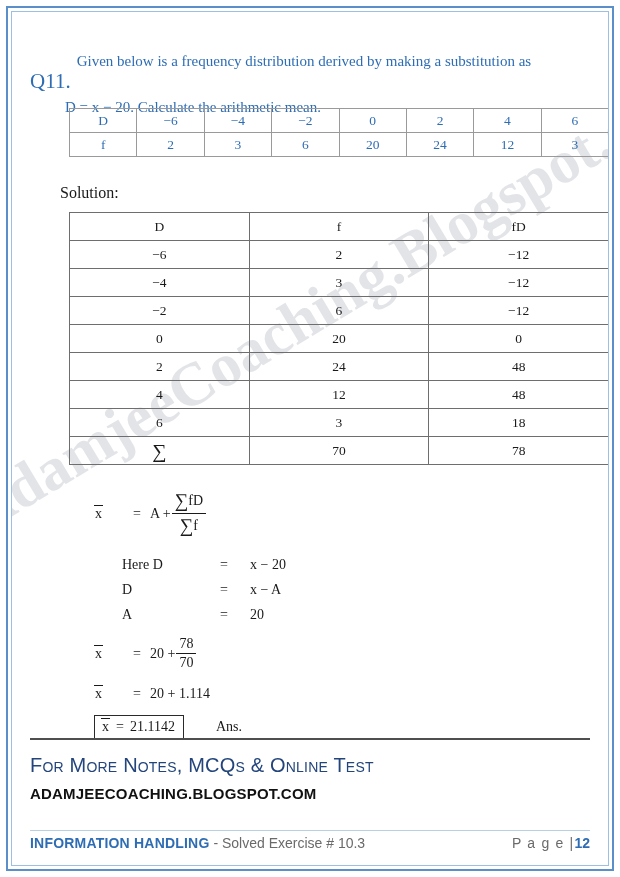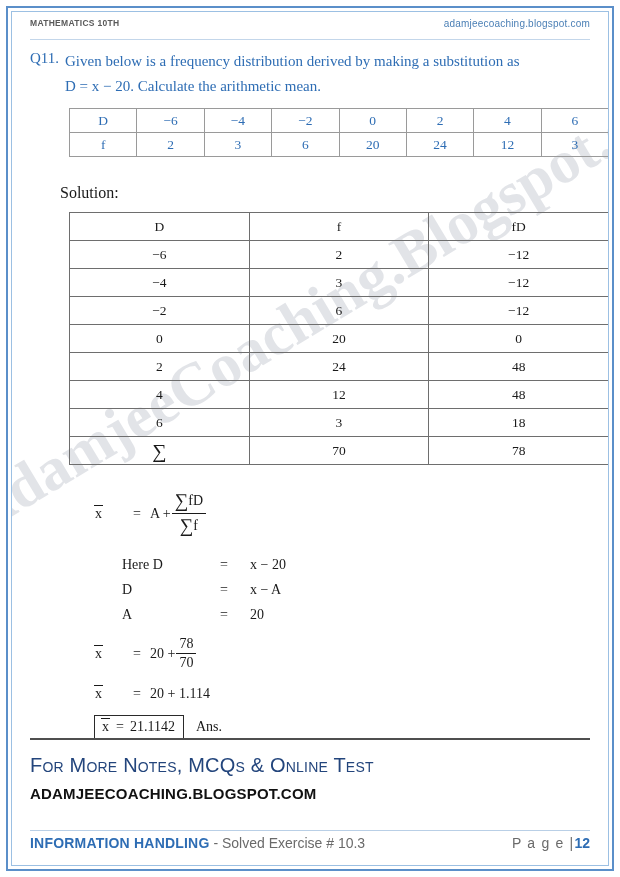--- a/index.html
+++ b/index.html
@@ -77,24 +77,25 @@
   }
 
   
   .q-block {
     position: absolute;
     left: 18px; right: 14px; top: 38px;
     color: #2e6db4;
   }
   .q-row { display: flex; align-items: flex-start; }
   .q-num {
-    font-size: 15px;
+    font-size: 21px;
     flex: 0 0 auto;
     padding-right: 6px;
     white-space: nowrap;
+    margin-top: 19px;
   }
   .q-text {
     font-size: 15px;
     line-height: 1.55;
     text-align: justify;
     text-align-last: left;
     flex: 1 1 auto;
   }
   .q-line2 {
     font-size: 15px;
@@ -220,21 +221,21 @@
     display: flex;
     align-items: center;
   }
   .ans-box {
     border: 1px solid #2a2a2a;
     padding: 2px 8px 3px 6px;
     display: flex;
     align-items: center;
     gap: 6px;
   }
-  .ans-word { margin-left: 12px; }
+  .ans-word { margin-left: 32px; }
 
   
   .promo {
     position: absolute;
     left: 18px; right: 18px; top: 726px;
     border-top: 2.5px solid #4f4f4f;
     padding-top: 14px;
     text-align: left;
   }
   .promo-1 {
@@ -273,24 +274,20 @@
 </head>
 <body>
 
 <div class="page-outer">
   <div class="page-inner">
 
     <div class="watermark">AdamjeeCoaching.Blogspot.com</div>
 
     <div class="content">
 
-      <div class="hdr">
-        <span class="hdr-left">Mathematics 10th</span>
-        <span class="hdr-right">adamjeecoaching.blogspot.com</span>
-      </div>
 
       <div class="q-block">
         <div class="q-row">
           <span class="q-num">Q11.</span>
           <span class="q-text">Given below is a frequency distribution derived by making a substitution as</span>
         </div>
         <div class="q-line2">D = x − 20. Calculate the arithmetic mean.</div>
       </div>
 
       <table class="qtable">

